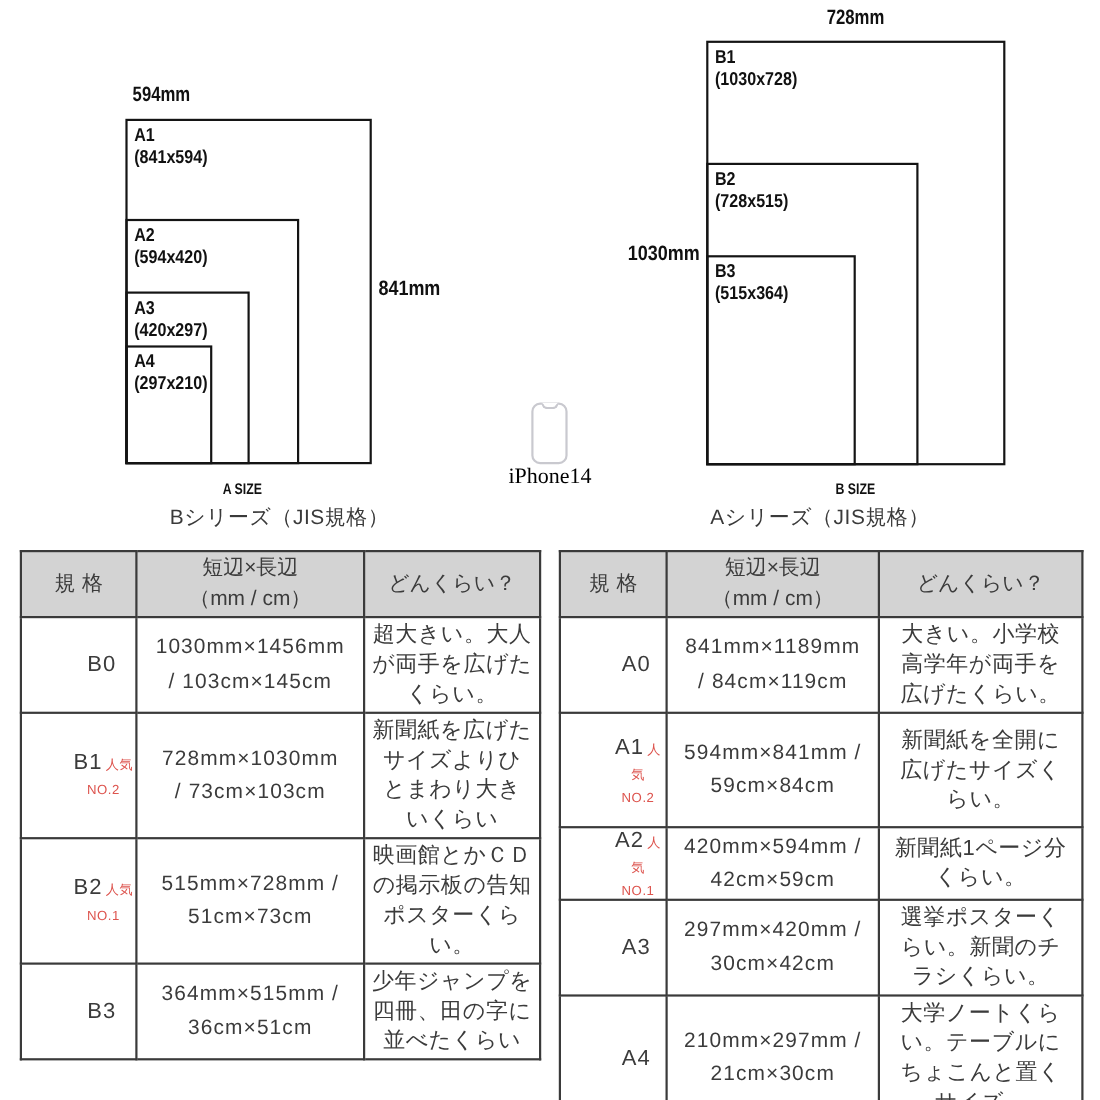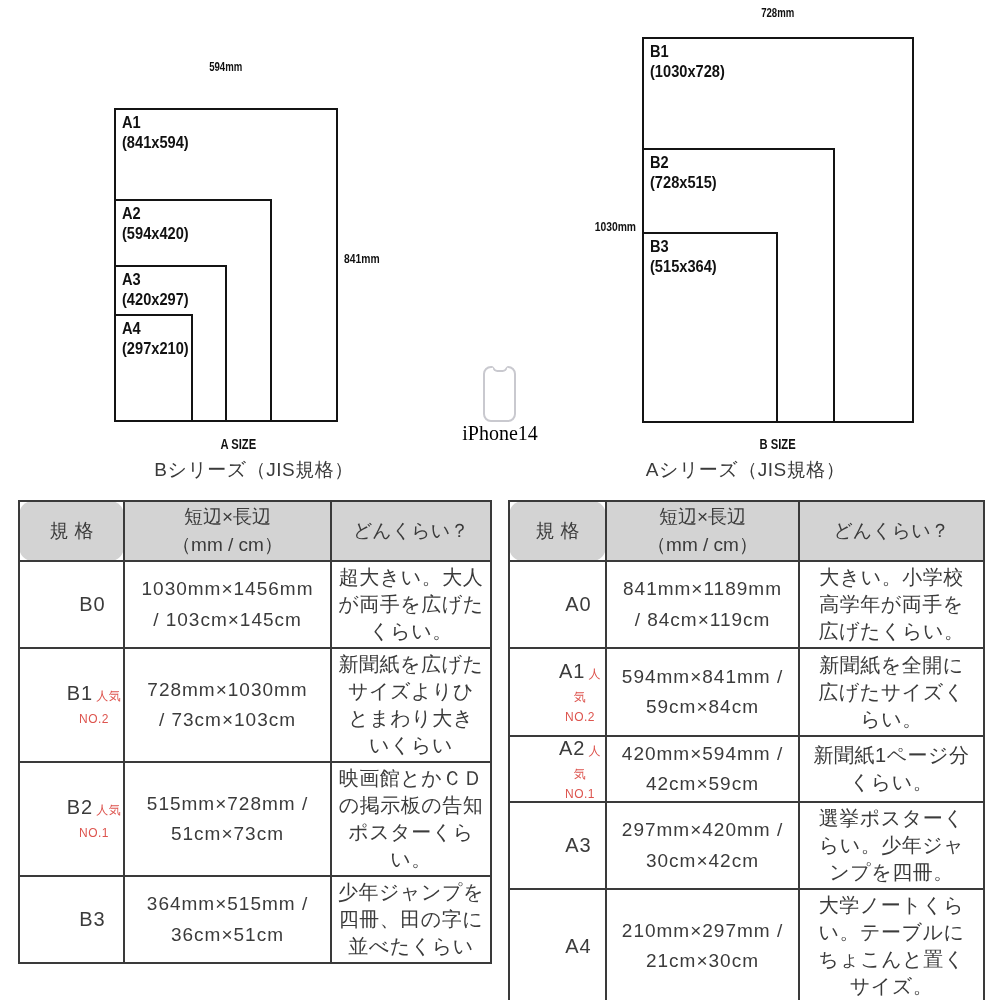--- a/index.html
+++ b/index.html
@@ -56,39 +56,39 @@
   .rect-a2 { left: 114px; top: 199px; width: 158px; height: 223px; }
   .rect-a3 { left: 114px; top: 265px; width: 113px; height: 157px; }
   .rect-a4 { left: 114px; top: 314px; width:  79px; height: 108px; }
   
   .rect-b1 { left: 642px; top:  37px; width: 272px; height: 386px; }
   .rect-b2 { left: 642px; top: 148px; width: 193px; height: 275px; }
   .rect-b3 { left: 642px; top: 232px; width: 136px; height: 191px; }
 
   .dim-label {
     position: absolute;
-    font-size: 12px;
+    font-size: 19px;
     font-weight: bold;
     color: #111;
     white-space: nowrap;
   }
-  .dim-a-width  { left: 114px; top: 60px;  width: 224px; text-align: center; }
+  .dim-a-width  { left: 114px; top: 76px;  width: 224px; }
   .dim-a-height { left: 344px; top: 252px; }
   .dim-b-width  { left: 642px; top: 6px;   width: 272px; text-align: center; }
   .dim-b-height { left: 552px; top: 220px; width: 84px; text-align: right; }
 
   .axis-caption {
     position: absolute;
     top: 436px;
     font-size: 14px;
     font-weight: bold;
     color: #111;
     text-align: center;
   }
-  .caption-a { left: 126px; width: 224px; }
+  .caption-a { left: 108px; width: 224px; }
   .caption-b { left: 642px; width: 272px; }
 
   
   .phone {
     position: absolute;
     left: 483px; top: 366px;
     width: 33px; height: 56px;
     border: 2px solid #c9c9cf;
     border-radius: 8px;
     background: #fff;
@@ -141,21 +141,21 @@
     color: #3b3b3b;
     font-weight: normal;
   }
   .size-table thead th {
     background: var(--header-bg, #d3d3d3);
     height: 60px;
     font-size: 19px;
     line-height: 1.5;
     white-space: pre-line;
   }
-  .size-table thead th.th-spec { letter-spacing: 6px; text-indent: 6px; border-radius: 14px; }
+  .size-table thead th.th-spec { letter-spacing: 6px; text-indent: 6px; }
 
   .col-size {
     font-size: 20px;
     letter-spacing: 1px;
     padding-left: 45px;
   }
   .badge {
     font-size: 12px;
     letter-spacing: 0.5px;
     color: var(--badge-red, #dd544e);
@@ -178,21 +178,21 @@
   }
   .tbl-a .col-desc { padding: 2px 13px; }
 
   
   .tbl-b tbody tr:nth-child(1) { height: 85px; }
   .tbl-b tbody tr:nth-child(2) { height: 112px; }
   .tbl-b tbody tr:nth-child(3) { height: 108px; }
   .tbl-b tbody tr:nth-child(4) { height: 87px; }
   
   .tbl-a tbody tr:nth-child(1) { height: 85px; }
-  .tbl-a tbody tr:nth-child(2) { height: 88px; margin-left: 16px; }
+  .tbl-a tbody tr:nth-child(2) { height: 104px; margin-left: 16px; }
   .tbl-a tbody tr:nth-child(3) { height: 62px; margin-left: 36px; }
   .tbl-a tbody tr:nth-child(4) { height: 87px; }
   .tbl-a tbody tr:nth-child(5) { height: 108px; }
 </style>
 </head>
 <body>
 
 <div class="canvas">
 
 
@@ -312,21 +312,21 @@
       <tr>
         <td class="col-size"><span>A2</span><span class="badge">人気</span><span class="badge badge-below">NO.1</span></td>
         <td class="col-dims">420mm×594mm /
 42cm×59cm</td>
         <td class="col-desc">新聞紙1ページ分くらい。</td>
       </tr>
       <tr>
         <td class="col-size"><span>A3</span><span class="badge"></span></td>
         <td class="col-dims">297mm×420mm /
 30cm×42cm</td>
-        <td class="col-desc">選挙ポスターくらい。少年ジャンプを四冊。</td>
+        <td class="col-desc">選挙ポスターくらい。新聞のチラシくらい。</td>
       </tr>
       <tr>
         <td class="col-size"><span>A4</span><span class="badge"></span></td>
         <td class="col-dims">210mm×297mm /
 21cm×30cm</td>
         <td class="col-desc">大学ノートくらい。テーブルにちょこんと置くサイズ。</td>
       </tr>
     </tbody>
   </table>
 

